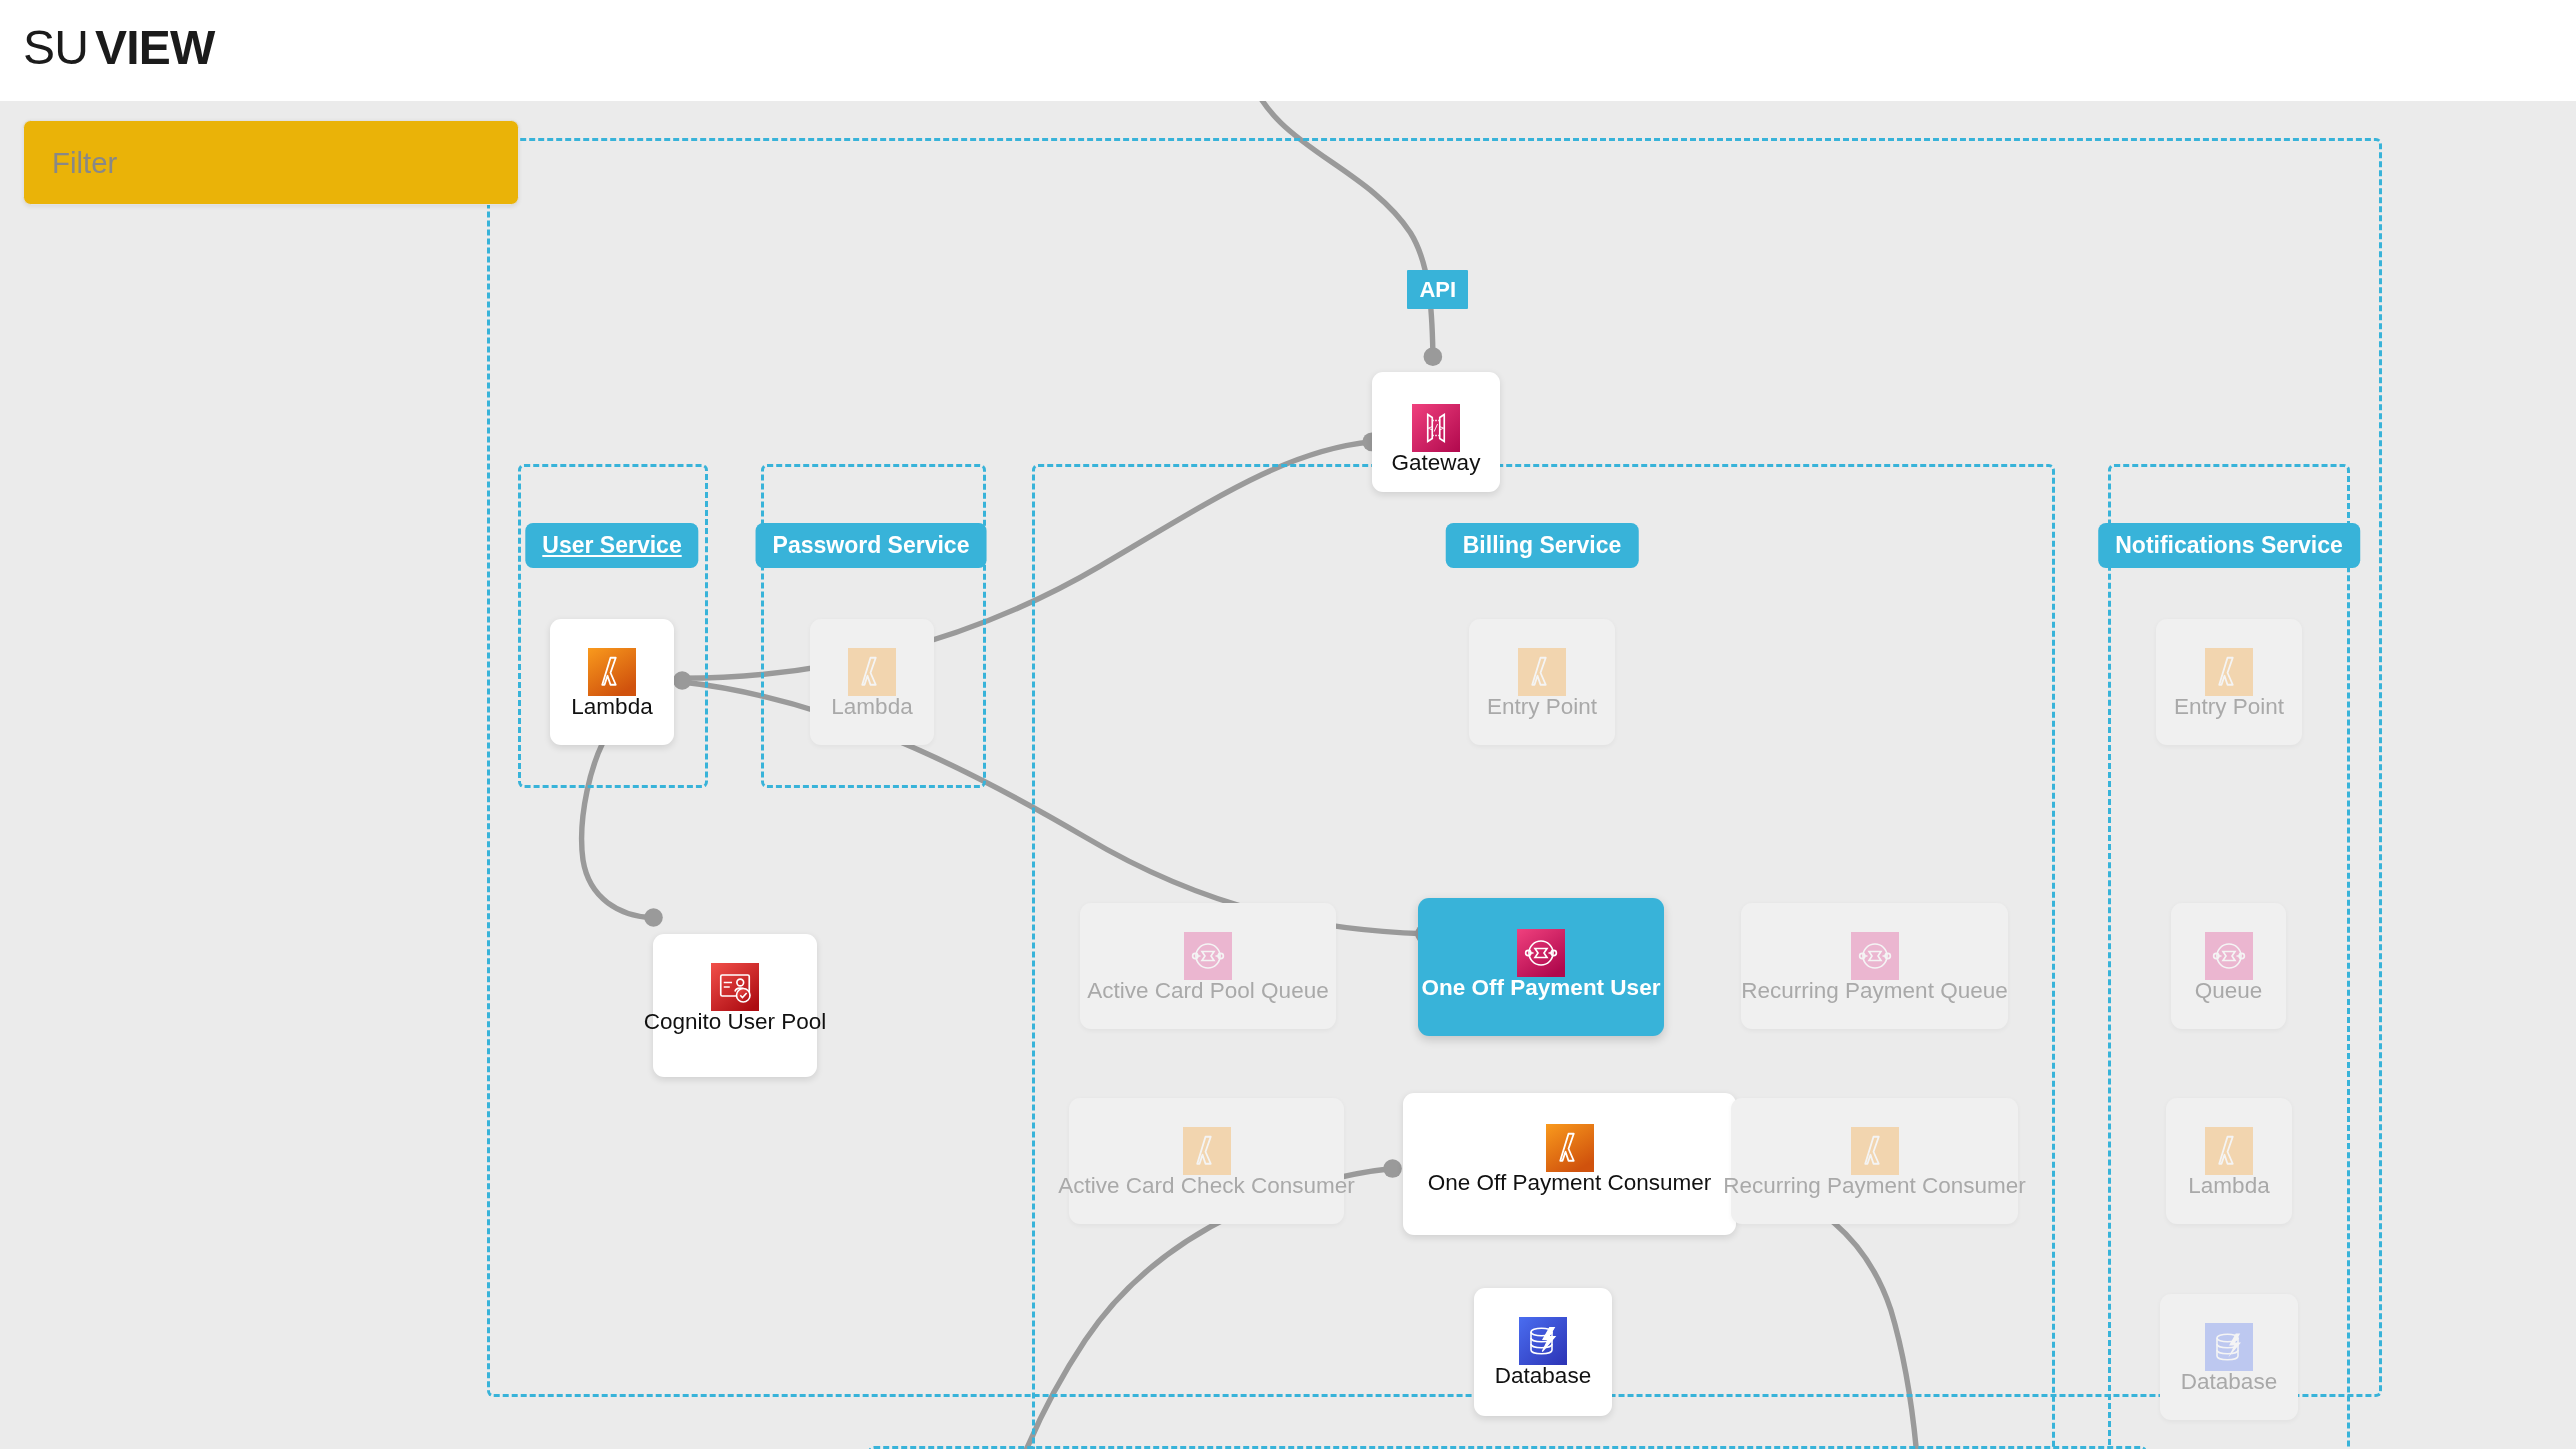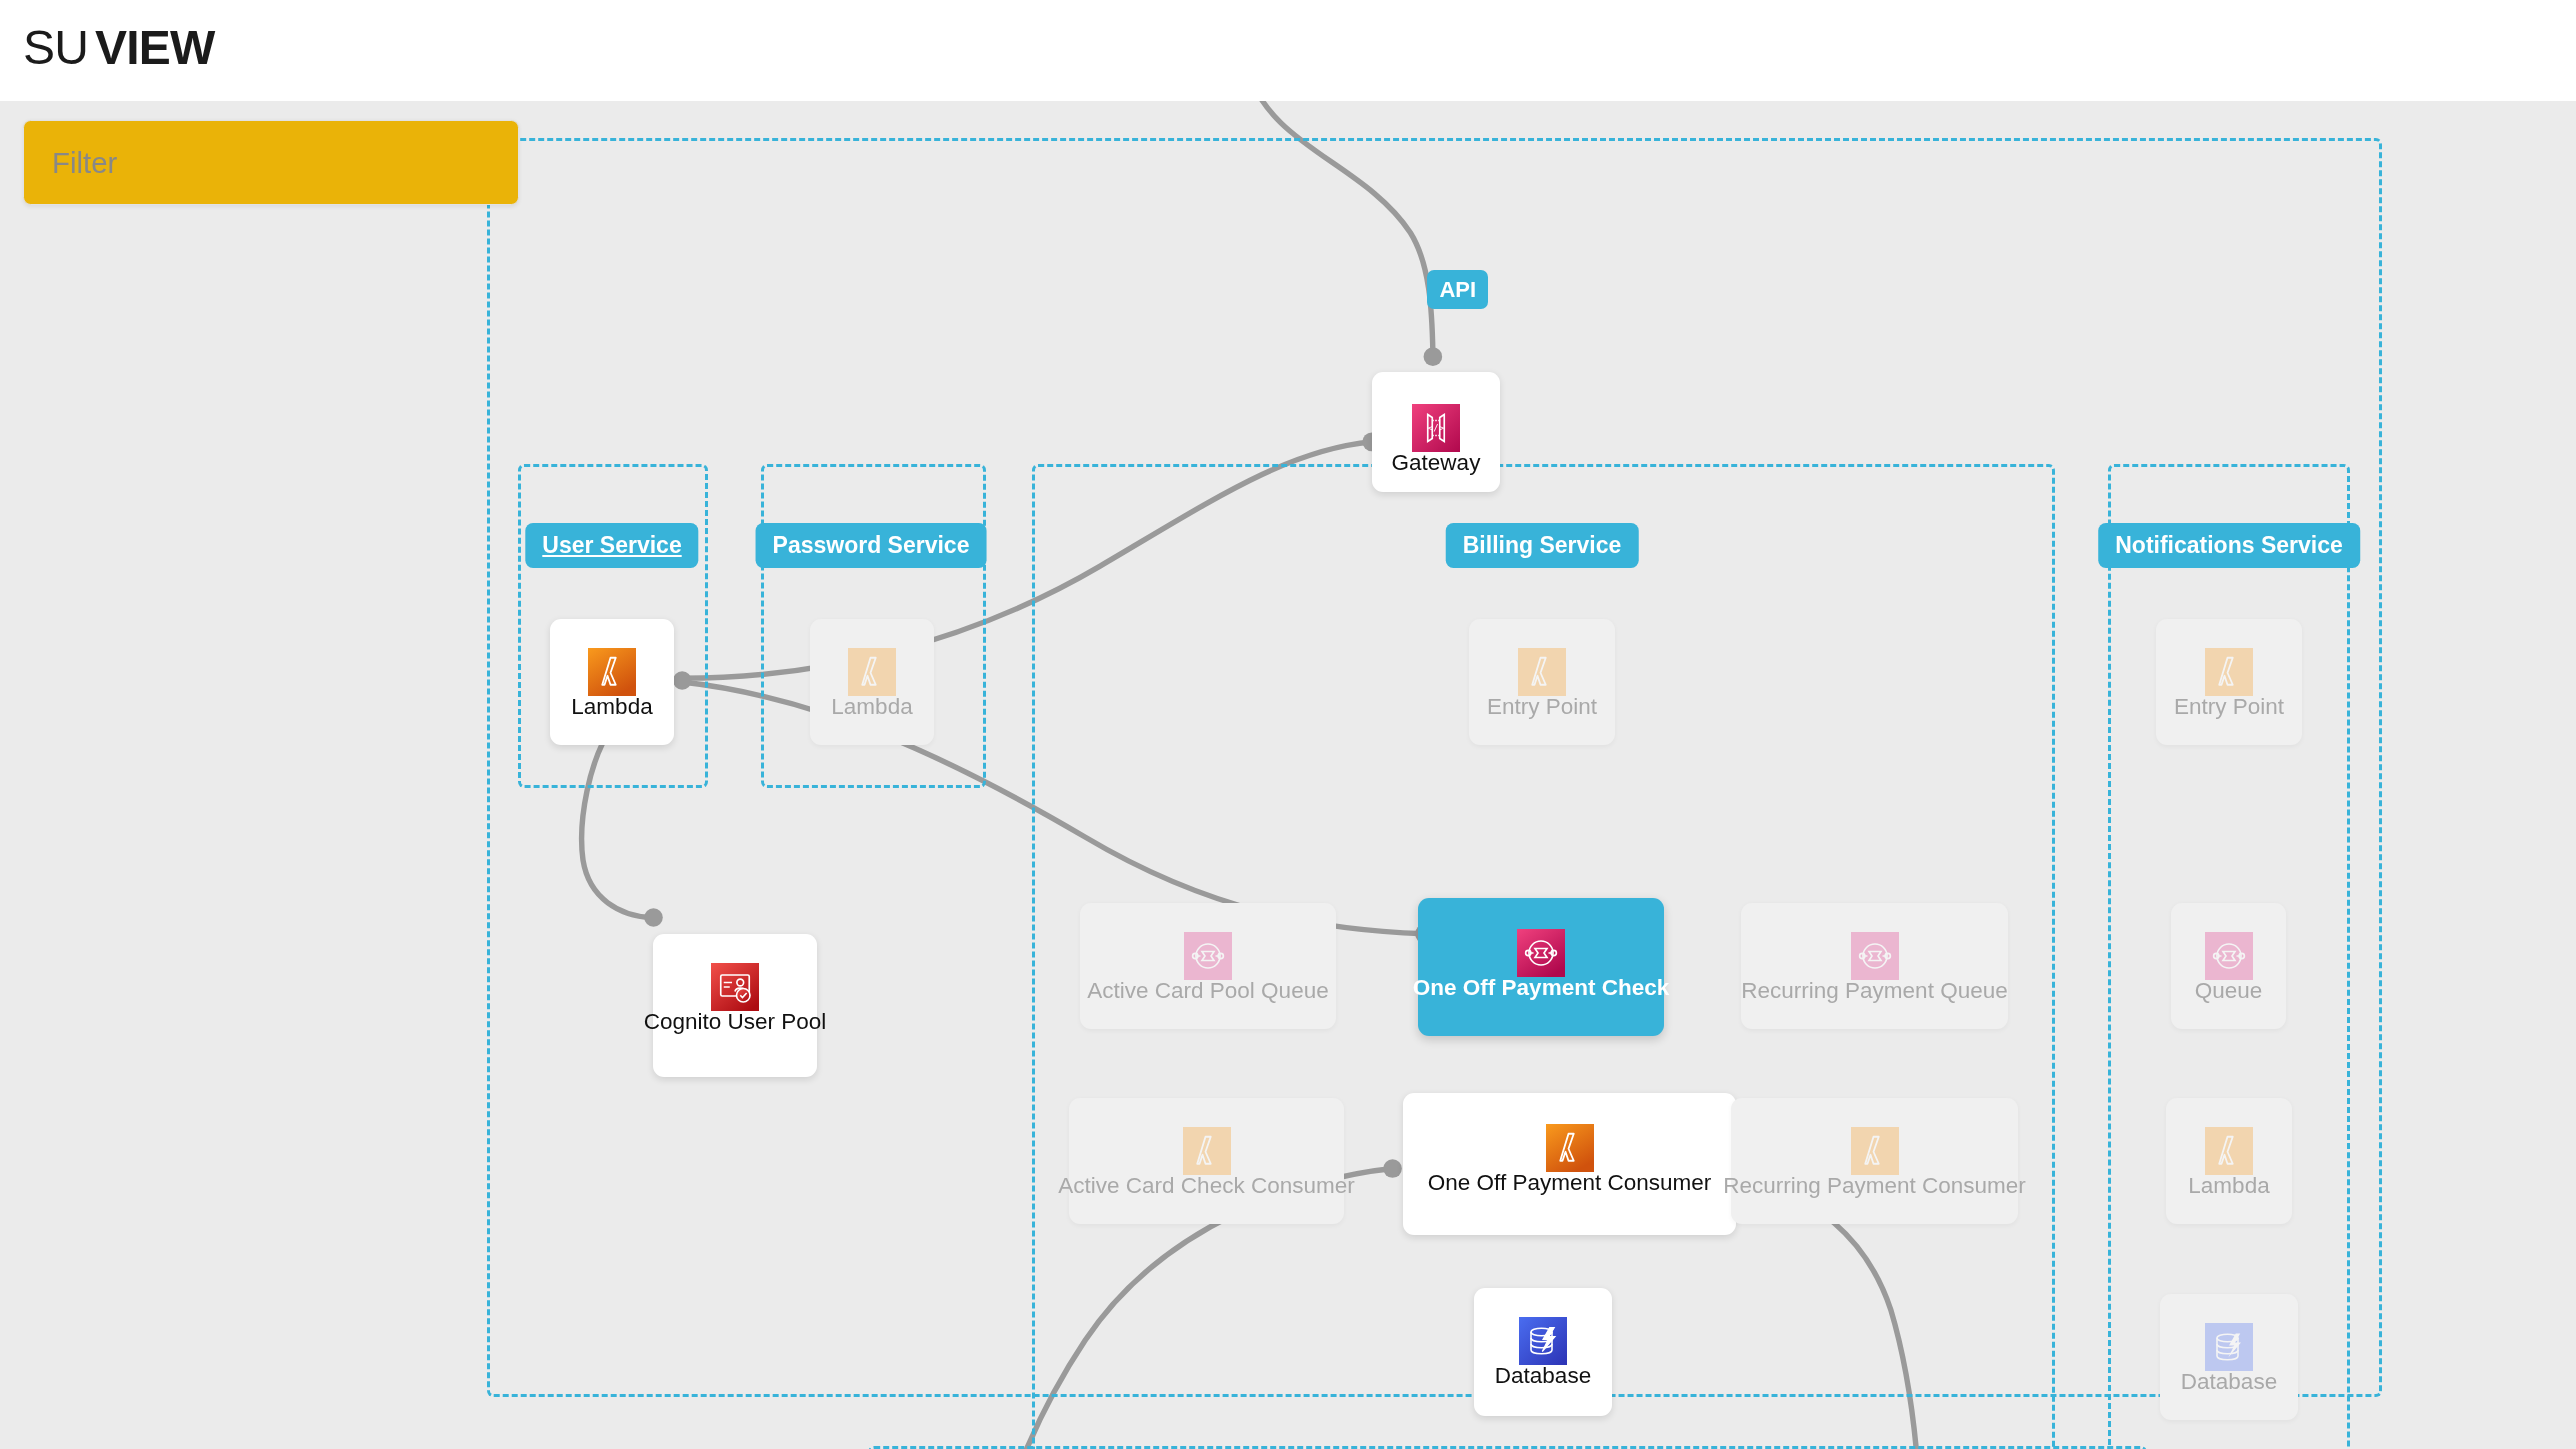--- a/index.html
+++ b/index.html
@@ -83,23 +83,23 @@
   .node.dim .ico{opacity:.30;}
   .node.dim .lbl{color:#a9a9a9;}
   
   .node.sel{
     background:#38b3d9;box-shadow:0 3.1px 9.3px rgba(0,0,0,.16);
   }
   .node.sel .lbl{color:#ffffff;font-weight:700;}
 
   
   #api-badge{
-    position:absolute;background:#38b3d9;color:#fff;border-radius:7px;
+    position:absolute;background:#38b3d9;color:#fff;border-radius:1px;
     font-size:22px;font-weight:600;line-height:1;
-    padding:8.5px 12.4px;white-space:nowrap;box-sizing:border-box;margin-left:20px;
+    padding:8.5px 12.4px;white-space:nowrap;box-sizing:border-box;
   }
 </style>
 </head>
 <body>
 
 <div id="topbar">
   <div id="logo">
     <span class="thin">SU</span><span class="bold">VIEW</span>
   </div>
 </div>
@@ -266,21 +266,21 @@
         <rect width="64" height="64" fill="url(#sqs1)"></rect>
         <g fill="none" stroke="#fff" stroke-width="2.2">
           <circle cx="32" cy="32" r="16"></circle>
           <path d="M24 26 L40 26 L36 32 L40 38 L24 38 L28 32 Z"></path>
           <circle cx="15" cy="32" r="3.5"></circle>
             <circle cx="49" cy="32" r="3.5"></circle>
           <path d="M18.5 32 L22 32 M42 32 L45.5 32"></path>
         </g>
       </svg>
     </span>
-    <span class="lbl">One Off Payment Check</span>
+    <span class="lbl">One Off Payment User</span>
   </div>
 
   <div class="node dim" style="left:1741px;top:802px;width:267px;height:126px;padding-top:23px;">
     <span class="ico">
       <svg viewBox="0 0 64 64">
         <rect width="64" height="64" fill="#e0348a"></rect>
         <g fill="none" stroke="#fff" stroke-width="2.2">
           <circle cx="32" cy="32" r="16"></circle>
           <path d="M24 26 L40 26 L36 32 L40 38 L24 38 L28 32 Z"></path>
           <circle cx="15" cy="32" r="3.5"></circle>

